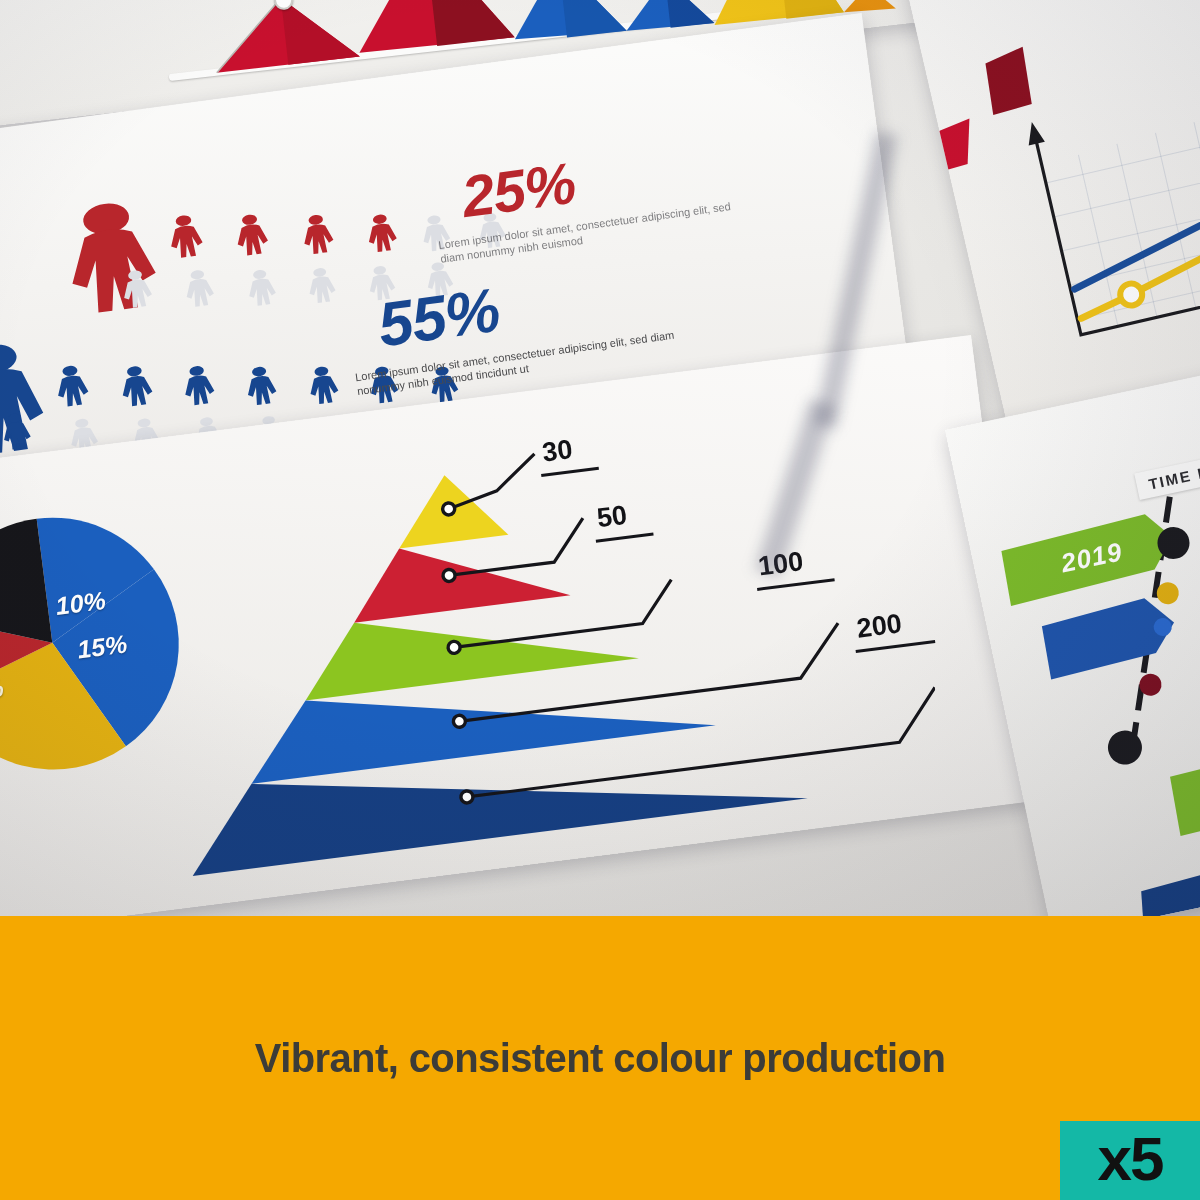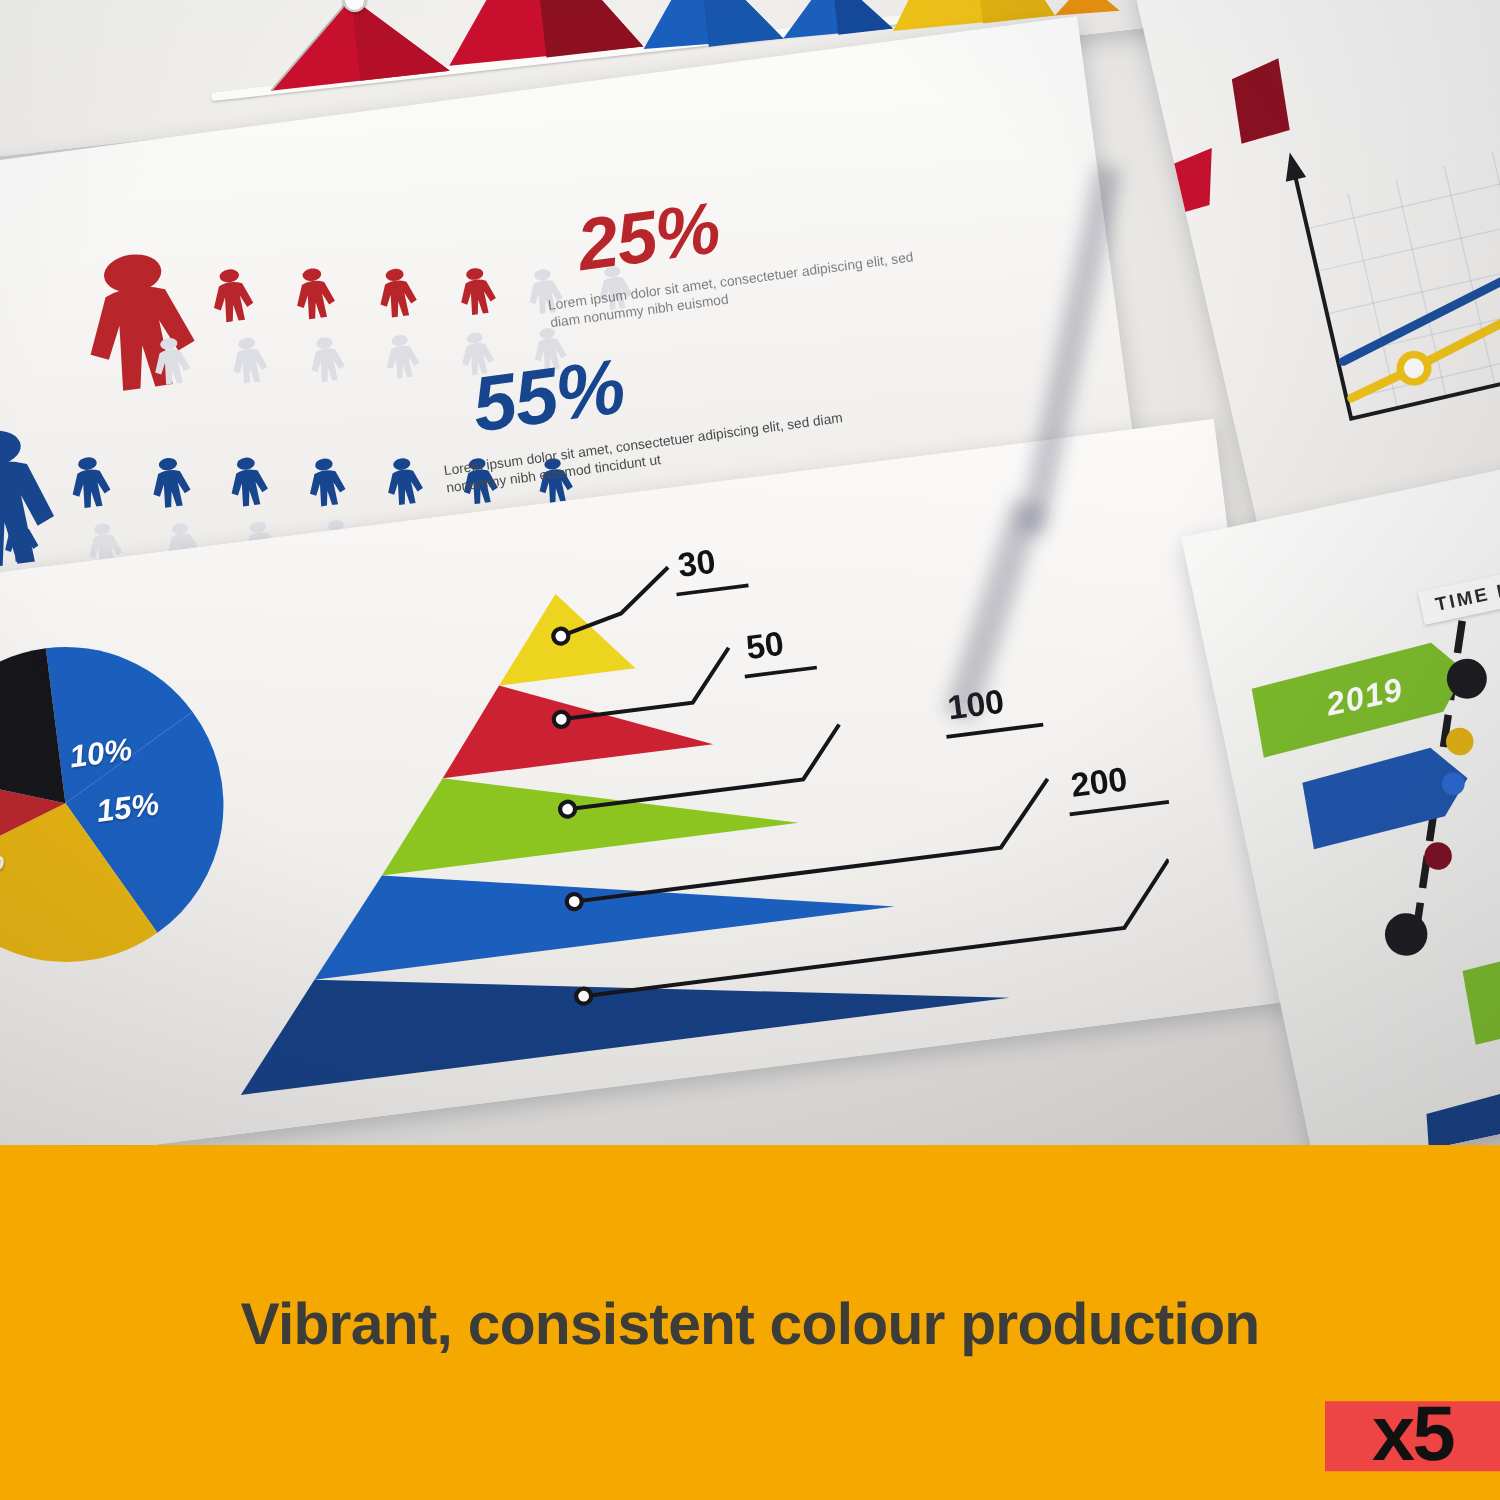--- a/index.html
+++ b/index.html
@@ -51,24 +51,24 @@
         letter-spacing:1px;}
   .timeline-tab{position:absolute;background:#fbfbfa;color:#2b2b2f;
         font-weight:bold;font-size:15px;letter-spacing:2px;padding:5px 12px;
         box-shadow:0 1px 3px rgba(0,0,0,.2);}
 
   
   #caption{position:absolute;left:0;top:916px;width:1200px;height:284px;
            background:#f5a800;}
   #caption-text{position:absolute;left:0;top:0;width:1200px;height:284px;
       display:flex;align-items:center;justify-content:center;
-      font-size:47px;font-weight:bold;color:#3c3c38;letter-spacing:-.6px;
+      font-size:40px;font-weight:bold;color:#3c3c38;letter-spacing:-.6px;
       box-sizing:border-box;}
-  #qty-badge{position:absolute;left:1060px;top:1121px;width:140px;height:56px;
-      background:#ef4444;display:flex;align-items:center;justify-content:center;}
+  #qty-badge{position:absolute;left:1060px;top:1121px;width:140px;height:79px;
+      background:#14b8a6;display:flex;align-items:center;justify-content:center;}
   #qty-text{font-size:62px;font-weight:bold;color:#111;letter-spacing:-2px;
       transform:translateY(-2px);}
 
   .vignette{position:absolute;inset:0;pointer-events:none;
       background:radial-gradient(ellipse at 40% 40%,rgba(0,0,0,0) 45%,rgba(30,30,50,.14) 100%);}
   .shadowstreak{position:absolute;background:rgba(70,72,98,.30);filter:blur(7px);}
 </style>
 </head>
 <body>
 

